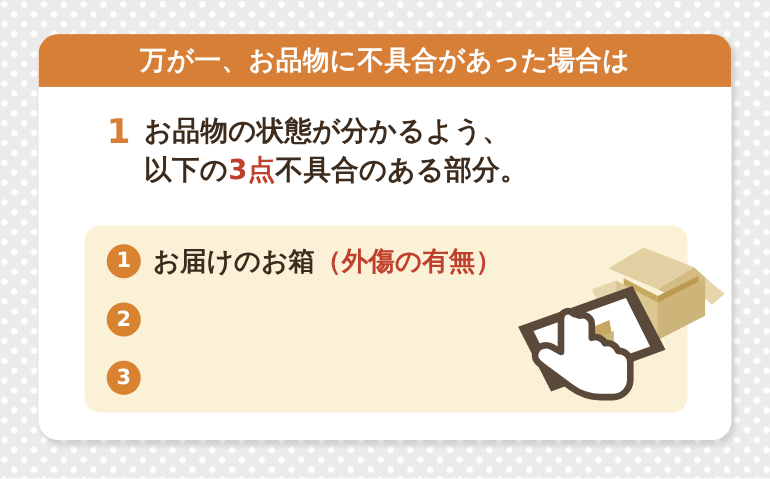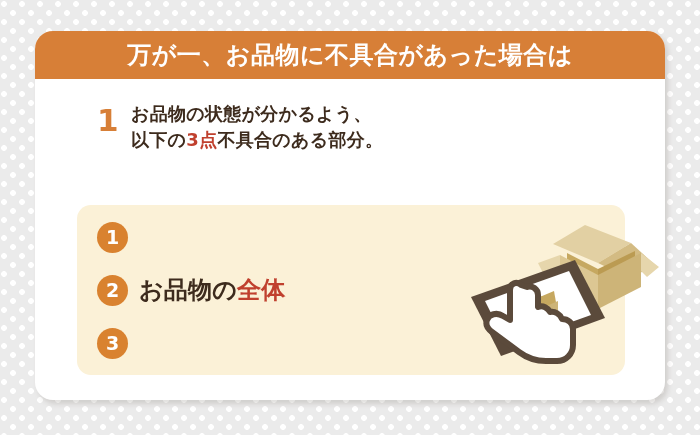--- a/index.html
+++ b/index.html
@@ -74,21 +74,21 @@
     align-items: flex-start;
   }
   #step1-num {
     color: #d77f37;
     font-size: 31px;
     font-weight: bold;
     line-height: 1.25;
     width: 34px;
   }
   #step1-lines {
-    font-size: 18px;
+    font-size: 25px;
     font-weight: bold;
     color: #3d2b1d;
     line-height: 1.42;
     letter-spacing: 0.3px;
   }
   .hl-red { color: #c0402e; margin-top: 48px; }
 
   
   #cream {
     position: absolute;
@@ -161,25 +161,25 @@
       <div id="step1-lines">
         <div>お品物の状態が分かるよう、</div>
         <div><span>以下の</span><span class="hl-red">3点</span><span>不具合のある部分。</span></div>
       </div>
     </div>
 
     <div id="cream">
 
       <div class="item-row" id="item-1">
         <div class="badge">1</div>
+        <div class="item-label"><span>お届けのお箱</span><span class="hl-red">（外傷の有無）</span></div>
       </div>
 
       <div class="item-row" id="item-2">
         <div class="badge">2</div>
-        <div class="item-label"><span>お品物の</span><span class="hl-red">全体</span></div>
       </div>
 
       <div class="item-row" id="item-3">
         <div class="badge">3</div>
       </div>
 
     </div>
 
     <svg id="illus" viewBox="0 0 230 200">
 

